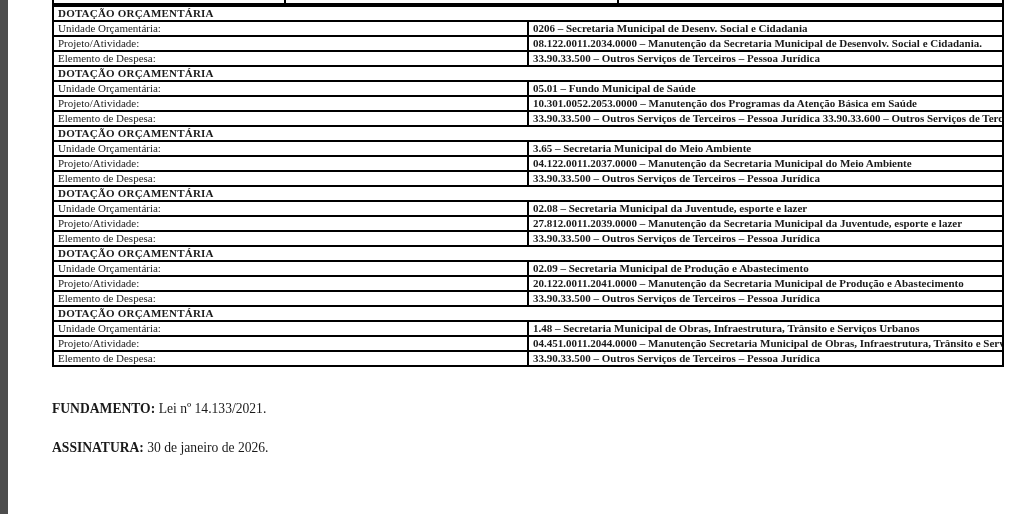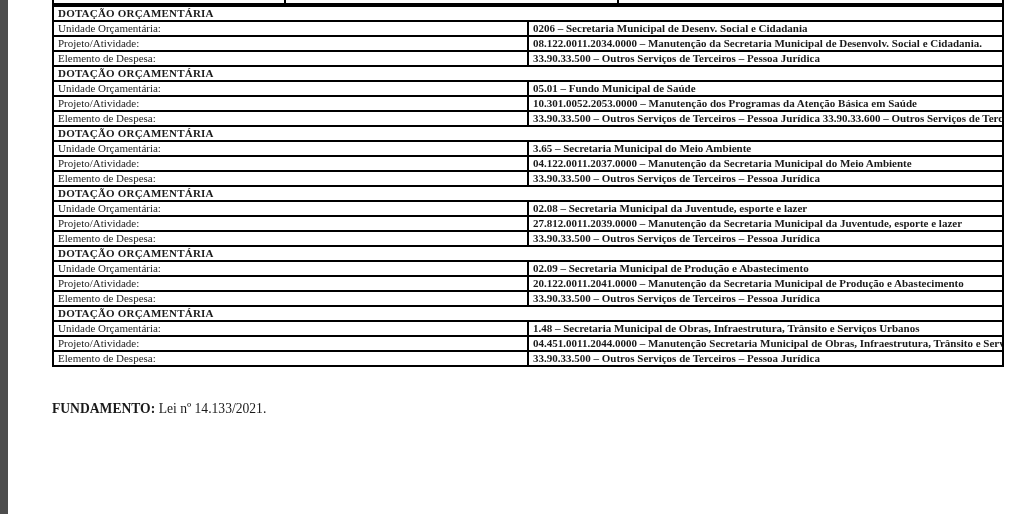--- a/index.html
+++ b/index.html
@@ -194,15 +194,16 @@
           <tr>
             <td class="row-label">Elemento de Despesa:</td>
             <td class="row-value">33.90.33.500 – Outros Serviços de Terceiros – Pessoa Jurídica</td>
           </tr>
         </tbody>
     </table>
   </div>
 
   <div class="paragraphs">
     <p><b>FUNDAMENTO:</b> <span>Lei nº 14.133/2021.</span></p>
+    <p><b>ASSINATURA:</b> <span>30 de janeiro de 2026.</span></p>
   </div>
 
 </div>
 
 </body></html>

